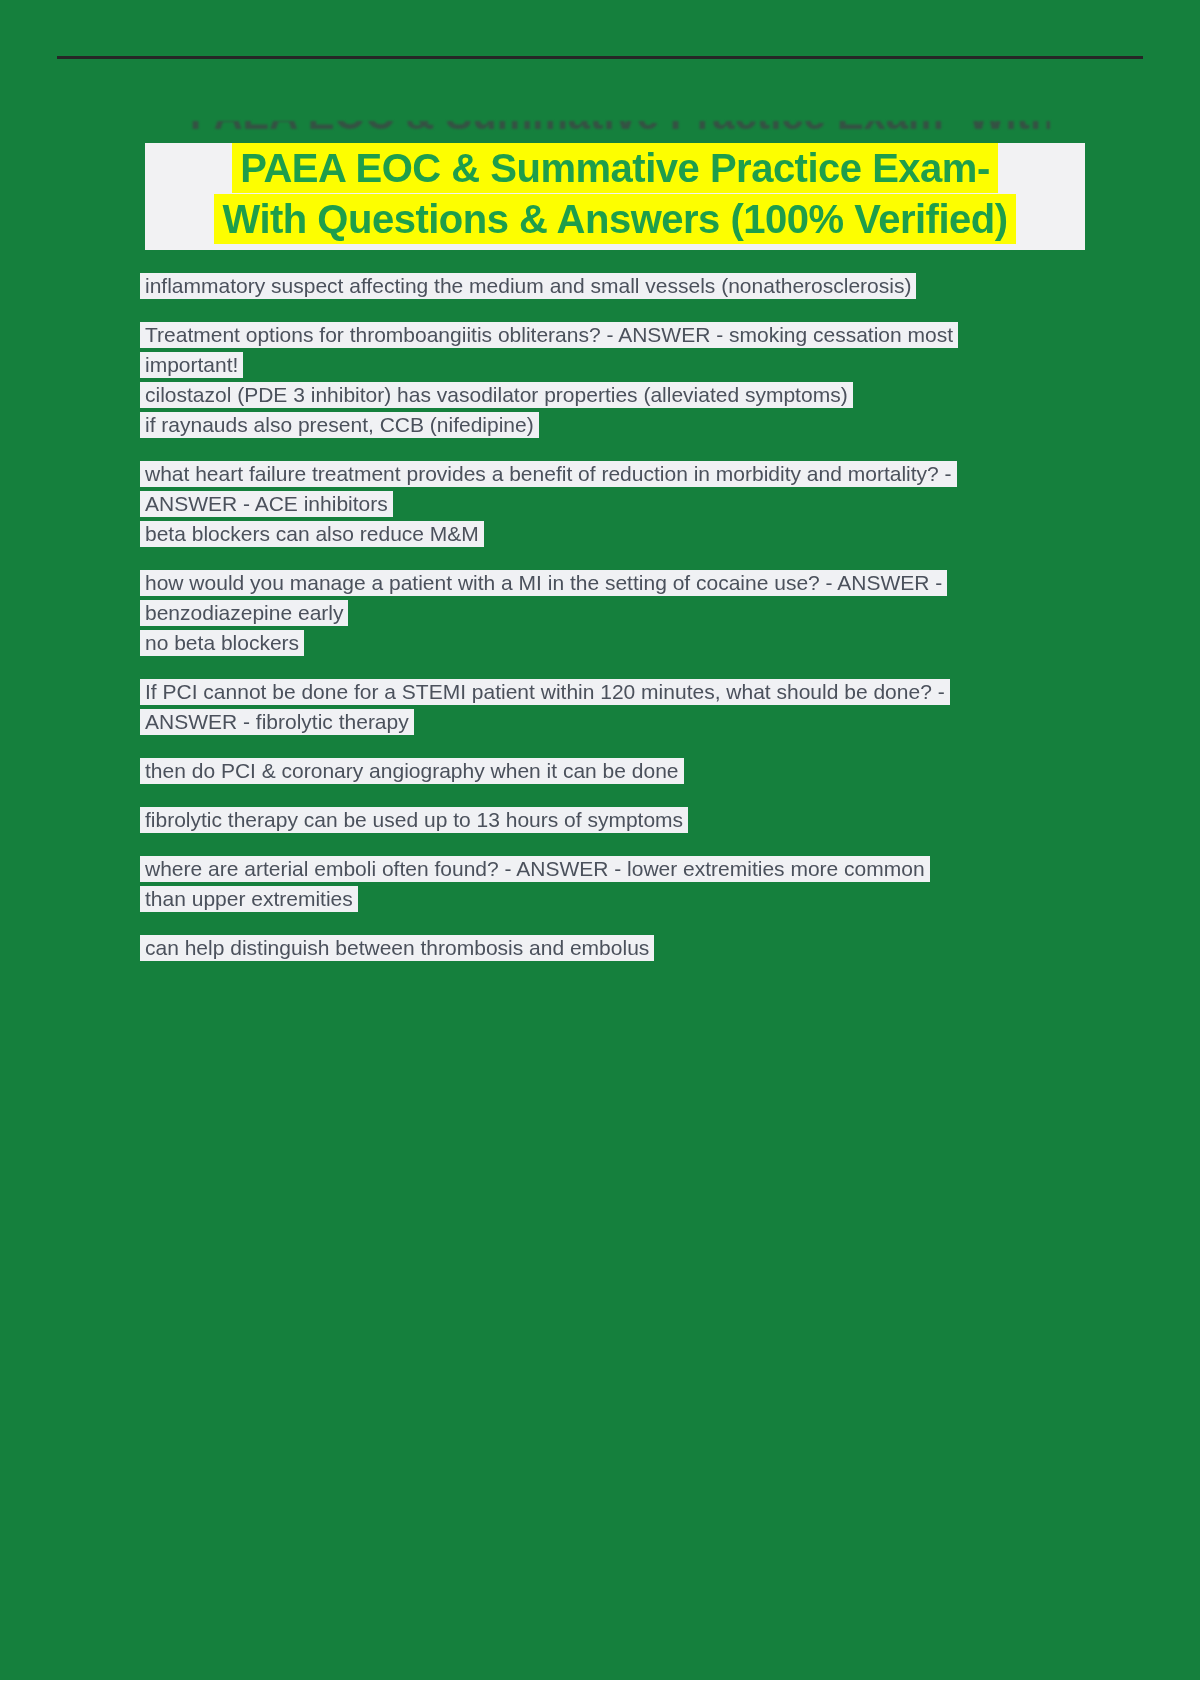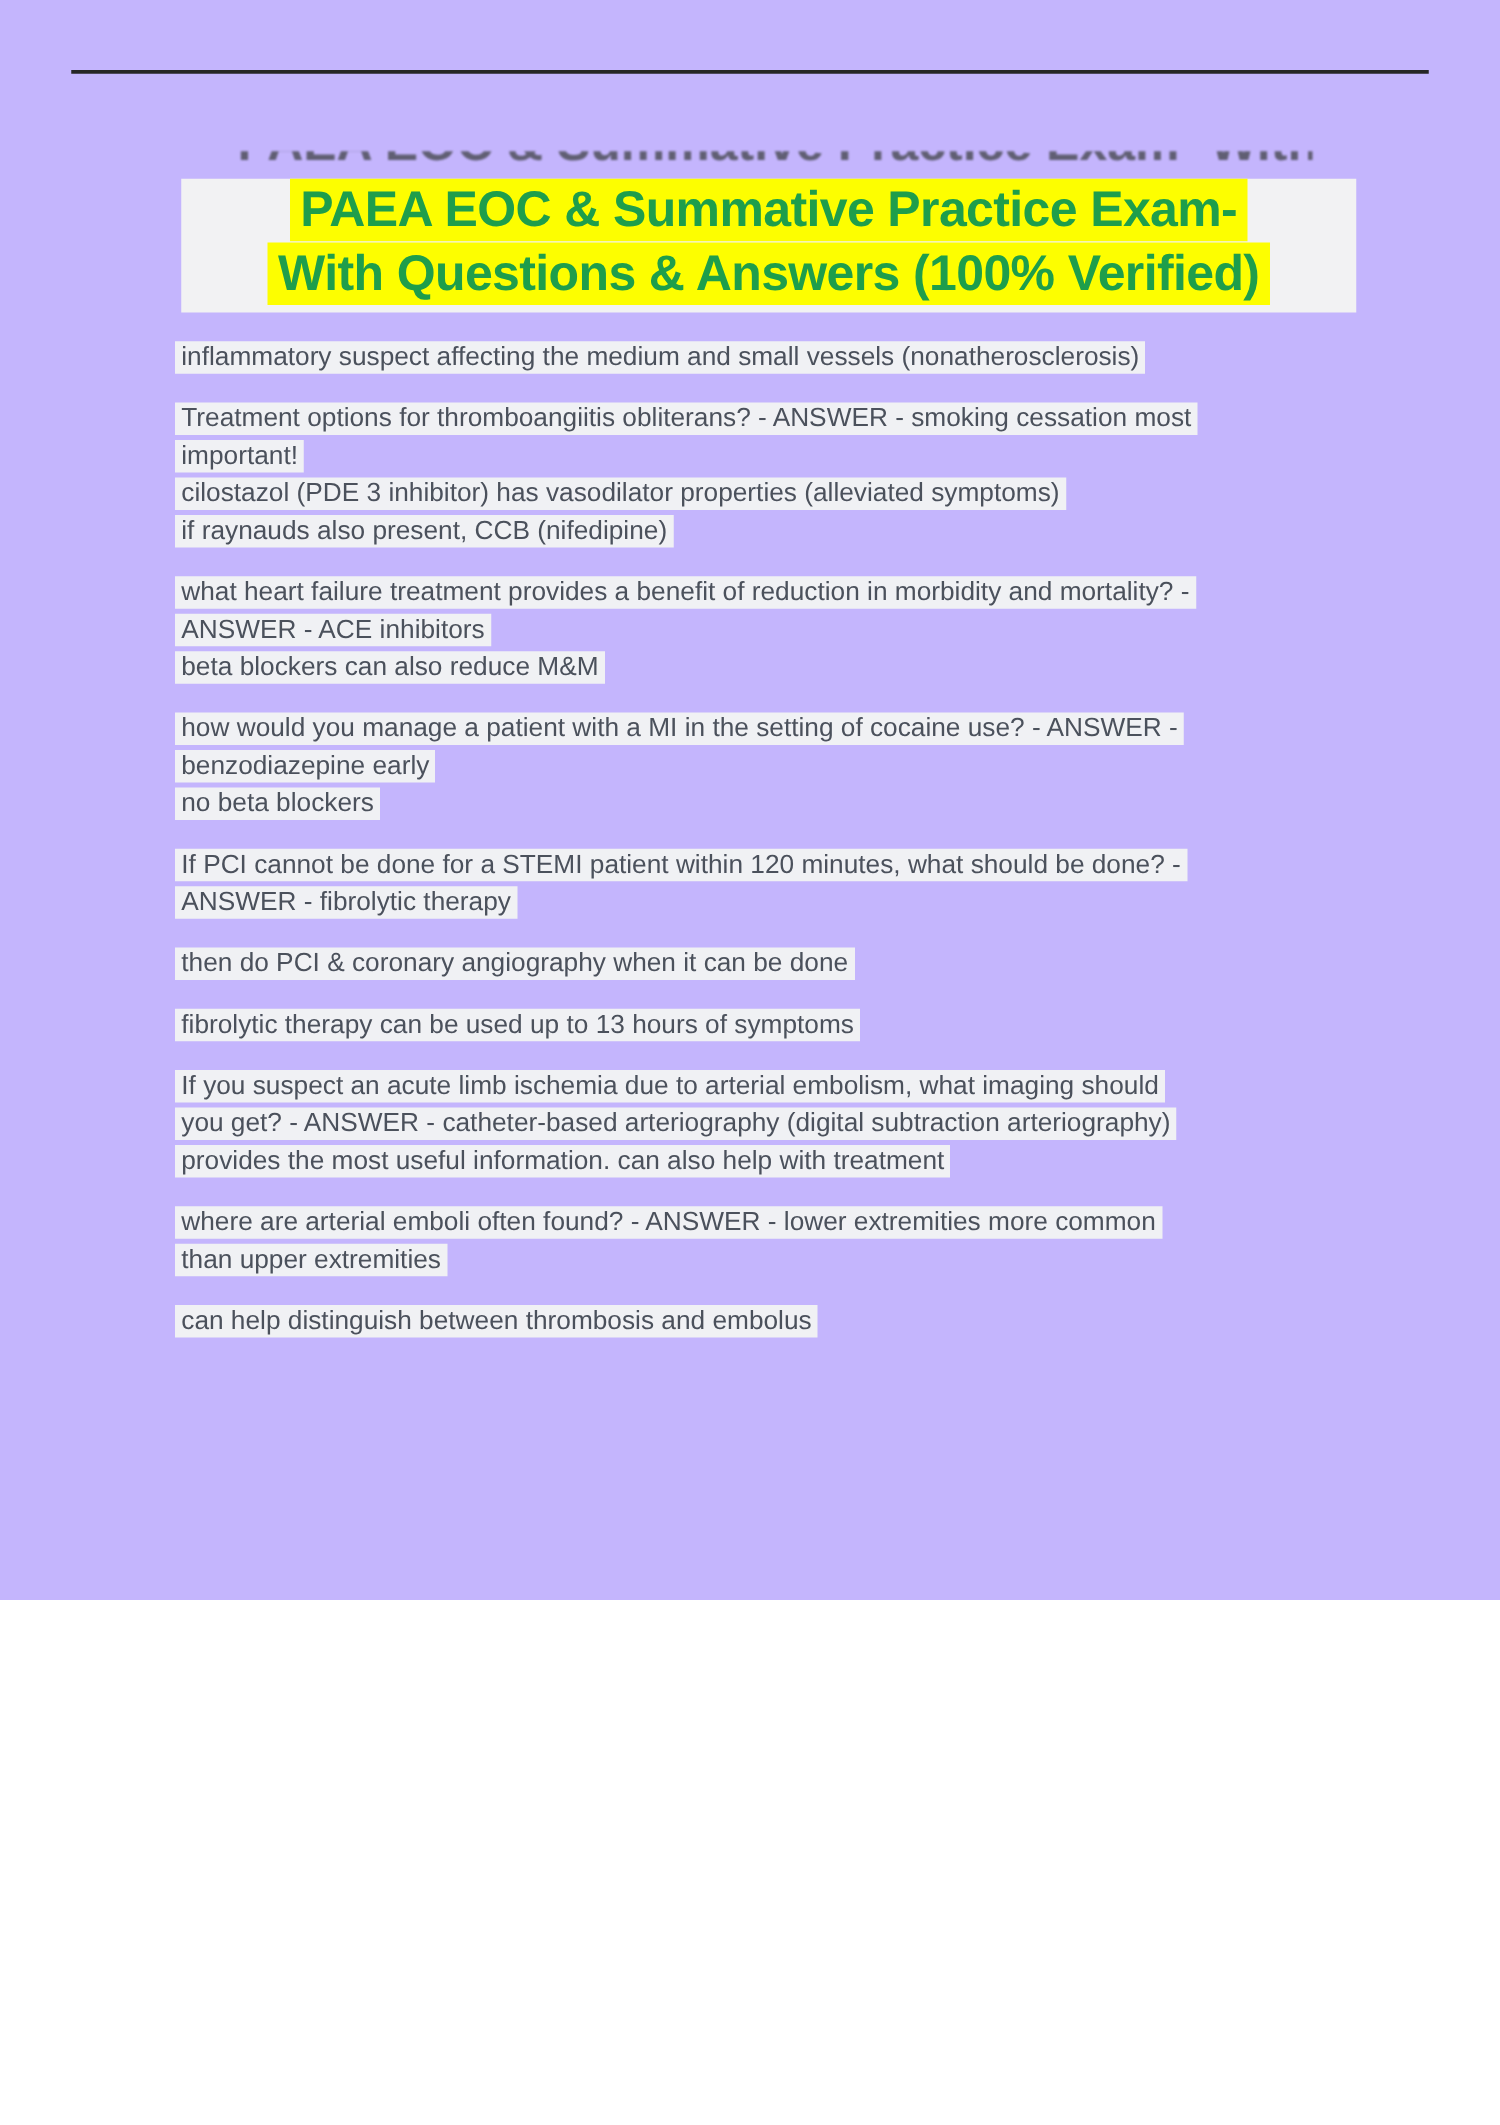--- a/index.html
+++ b/index.html
@@ -1,19 +1,19 @@
 <!DOCTYPE html>
 <html><head>
 <meta charset="utf-8">
 <style>
   html,body{margin:0;padding:0;background:#ffffff;}
   .page{
     position:relative;
-    width:1200px;height:1280px;
-    background:#c4b5fd;
+    width:1200px;height:1680px;
+    background:#15803d;
     overflow:hidden;
     font-family:"Liberation Sans", sans-serif;
   }
   .rule{
     position:absolute;left:57px;width:1086px;height:3px;
     background:#262626;
   }
   .rule-top{top:56px;}
   .rule-bottom{top:1691px;}
   
@@ -85,23 +85,20 @@
     <div class="para"><span class="hl">what heart failure treatment provides a benefit of reduction in morbidity and mortality? -
 ANSWER - ACE inhibitors
 beta blockers can also reduce M&amp;M</span></div>
     <div class="para"><span class="hl">how would you manage a patient with a MI in the setting of cocaine use? - ANSWER -
 benzodiazepine early
 no beta blockers</span></div>
     <div class="para"><span class="hl">If PCI cannot be done for a STEMI patient within 120 minutes, what should be done? -
 ANSWER - fibrolytic therapy</span></div>
     <div class="para"><span class="hl">then do PCI &amp; coronary angiography when it can be done</span></div>
     <div class="para"><span class="hl">fibrolytic therapy can be used up to 13 hours of symptoms</span></div>
-    <div class="para"><span class="hl">If you suspect an acute limb ischemia due to arterial embolism, what imaging should
-you get? - ANSWER - catheter-based arteriography (digital subtraction arteriography)
-provides the most useful information. can also help with treatment</span></div>
     <div class="para"><span class="hl">where are arterial emboli often found? - ANSWER - lower extremities more common
 than upper extremities</span></div>
     <div class="para"><span class="hl">can help distinguish between thrombosis and embolus</span></div>
   </div>
 
   <div class="rule rule-bottom"></div>
 
 </div>
 
 </body></html>

